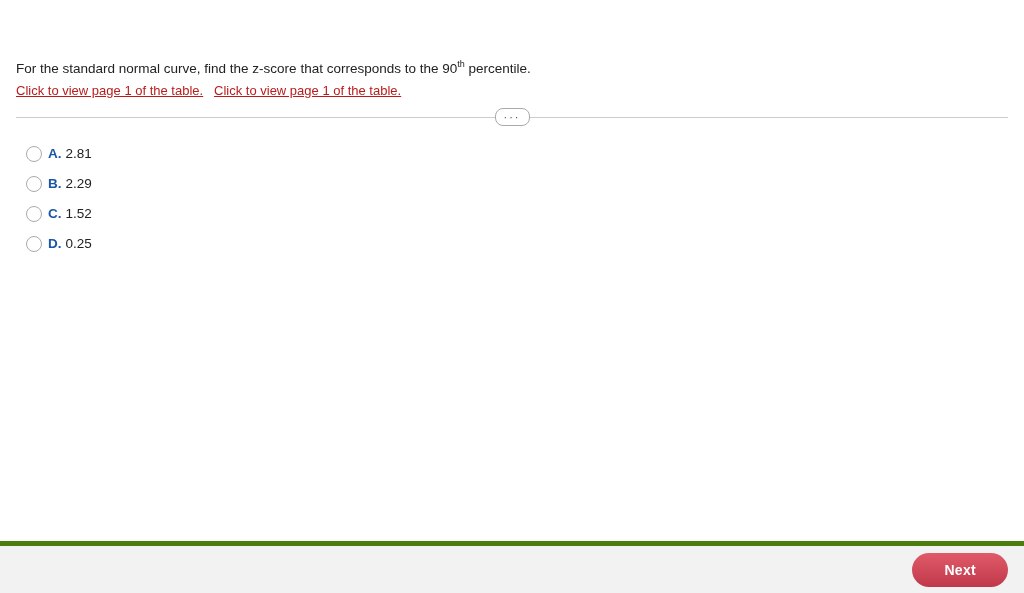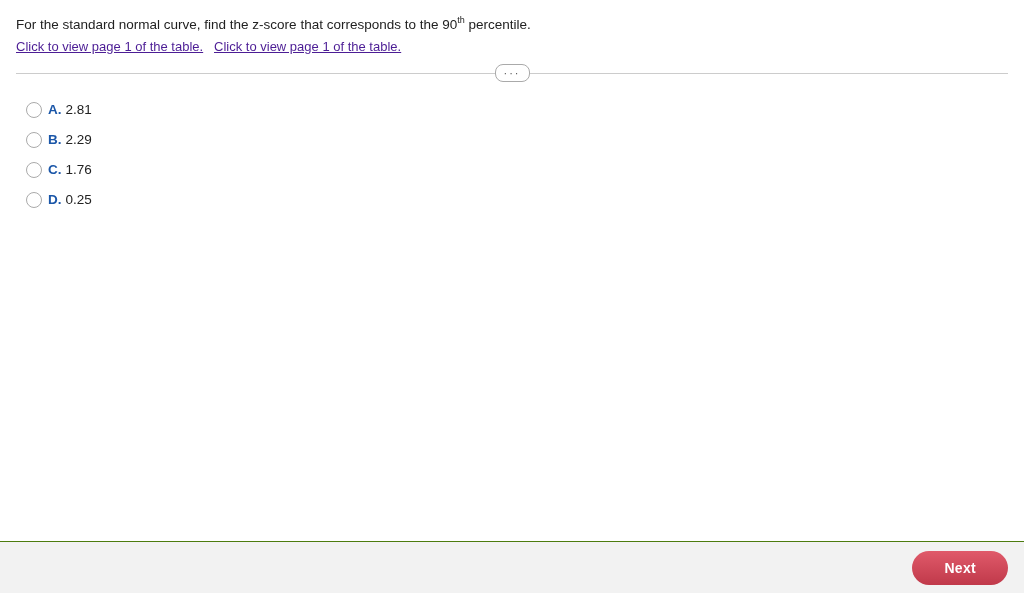--- a/index.html
+++ b/index.html
@@ -21,33 +21,34 @@
 
     .main-content {
       padding: 14px 16px 0 16px;
     }
 
     .question-text {
       font-size: 13.5px;
       color: #222;
       line-height: 1.5;
       margin-bottom: 4px;
+      margin-top: 44px;
     }
 
     .question-text sup {
       font-size: 9px;
     }
 
     .table-links {
       font-size: 13px;
       margin-bottom: 10px;
     }
 
     .table-links a {
-      color: #4c1d95;
+      color: #b91c1c;
       text-decoration: underline;
       cursor: pointer;
     }
 
     .divider-container {
       width: 100%;
       display: flex;
       align-items: center;
       justify-content: center;
       margin: 10px 0 20px 0;
@@ -112,21 +113,21 @@
       text-align: center;
     }
 
     .footer-bar {
       position: absolute;
       bottom: 0;
       left: 0;
       right: 0;
       height: 52px;
       background: #f2f2f2;
-      border-top: 1px solid #4d7c0f;
+      border-top: 5px solid #4d7c0f;
       display: flex;
       align-items: center;
       justify-content: flex-end;
       padding-right: 16px;
     }
 
     .next-button {
       background: linear-gradient(to bottom, #e05a6a, #c0394a);
       color: #ffffff;
       border: none;
@@ -163,21 +164,21 @@
       <span class="option-value">2.81</span>
     </li>
     <li class="option-item">
       <span class="radio-circle"></span>
       <span class="option-label">B.</span>
       <span class="option-value">2.29</span>
     </li>
     <li class="option-item">
       <span class="radio-circle"></span>
       <span class="option-label">C.</span>
-      <span class="option-value">1.76</span>
+      <span class="option-value">1.52</span>
     </li>
     <li class="option-item">
       <span class="radio-circle"></span>
       <span class="option-label">D.</span>
       <span class="option-value">0.25</span>
     </li>
   </ul>
 </div>
 
 <div class="footer-bar">

